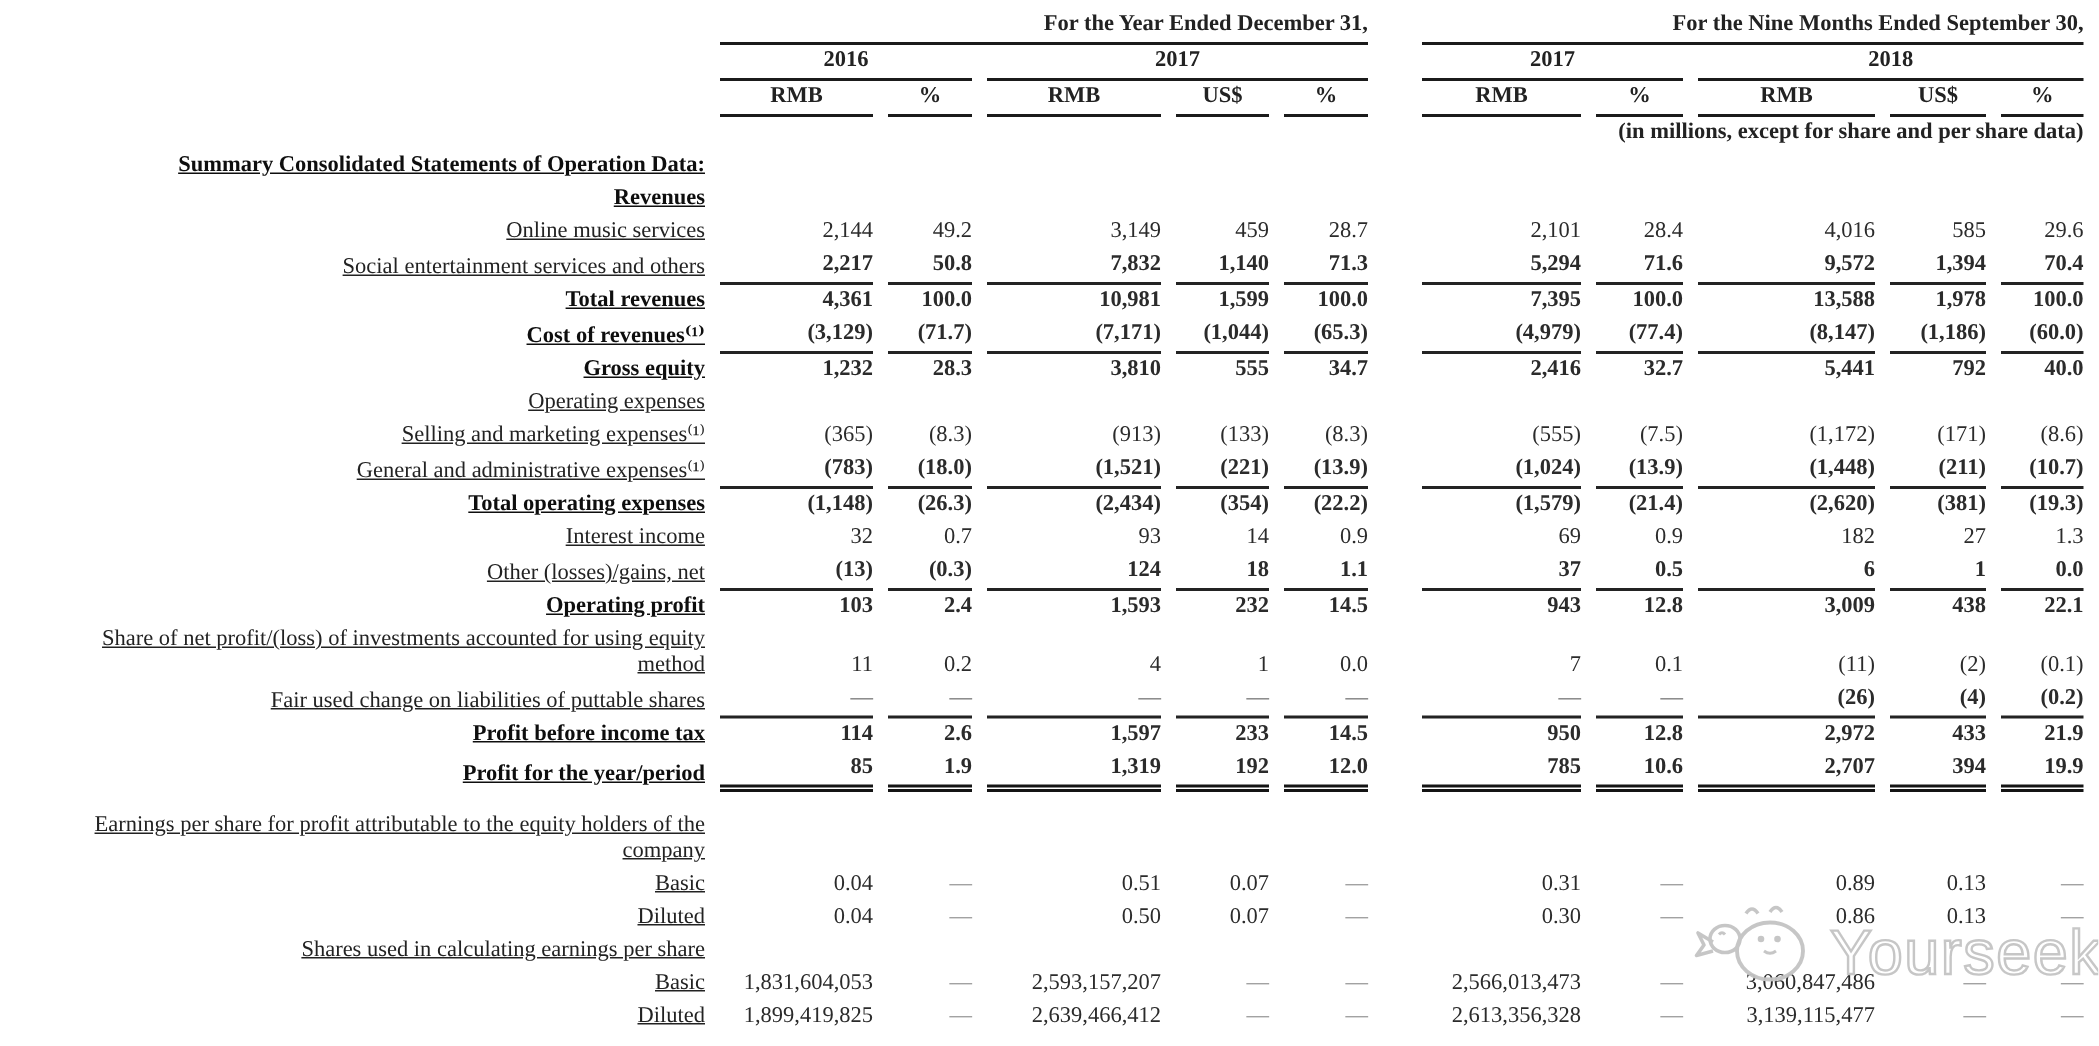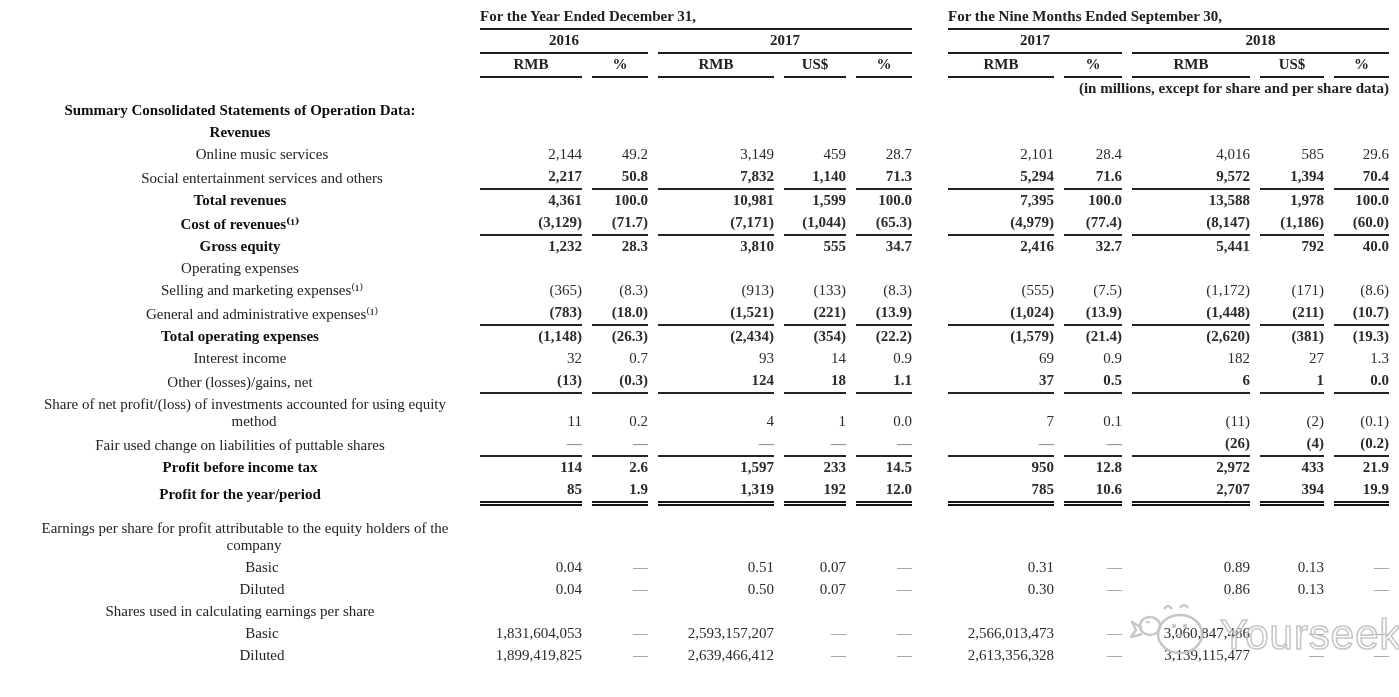--- a/index.html
+++ b/index.html
@@ -19,21 +19,21 @@
     margin-top:6px;
   }
   table.fin th, table.fin td{
     padding:2px 0 3px 0;
     line-height:17px;
     vertical-align:bottom;
     font-size:15px;
   }
   
   th.grp{
-    font-weight:bold;text-align:left;
+    font-weight:bold;text-align:right;
     border-bottom:2px solid #1b1b1b;
     padding-bottom:2px;white-space:nowrap;
   }
   th.yr{
     font-weight:bold;text-align:center;
     border-bottom:2px solid #1b1b1b;
     padding-top:2px;
   }
   th.ch{
     font-weight:bold;text-align:center;
@@ -42,22 +42,23 @@
     margin-top:16px;
   }
   td.units{
     font-weight:bold;text-align:right;
     font-size:14.5px;
     padding:2px 0 5px 0;
     white-space:nowrap;
   }
   
   td.lbl{
-    text-align:center;padding-left:10px;
+    text-align:right;padding-left:10px;
     white-space:normal;
+    text-decoration:underline;
   }
   td.lbl.ind1{padding-left:44px;}
   td.lbl.hang{padding-left:28px;text-indent:-18px;}
   td.val{
     text-align:right;padding-right:7px;
     white-space:nowrap;color:#2b2b2b;
   }
   .b{font-weight:bold;color:#0e0e0e;}
   td.u{border-bottom:2px solid #232323;font-weight:bold;}
   td.uu{border-bottom:5px double #141414;padding-bottom:4px;}
@@ -315,20 +316,34 @@
           <td class="val u">18</td>
           <td class="val u">1.1</td>
           <td class="sp"></td>
           <td class="val u">37</td>
           <td class="val u">0.5</td>
           <td class="val u">6</td>
           <td class="val u">1</td>
           <td class="val u">0.0</td>
         </tr>
         <tr>
+          <td class="lbl b">Operating profit</td>
+          <td class="val b">103</td>
+          <td class="val b">2.4</td>
+          <td class="val b">1,593</td>
+          <td class="val b">232</td>
+          <td class="val b">14.5</td>
+          <td class="sp"></td>
+          <td class="val b">943</td>
+          <td class="val b">12.8</td>
+          <td class="val b">3,009</td>
+          <td class="val b">438</td>
+          <td class="val b">22.1</td>
+        </tr>
+        <tr>
           <td class="lbl hang">Share of net profit/(loss) of investments accounted for using equity method</td>
           <td class="val">11</td>
           <td class="val">0.2</td>
           <td class="val">4</td>
           <td class="val">1</td>
           <td class="val">0.0</td>
           <td class="sp"></td>
           <td class="val">7</td>
           <td class="val">0.1</td>
           <td class="val">(11)</td>

